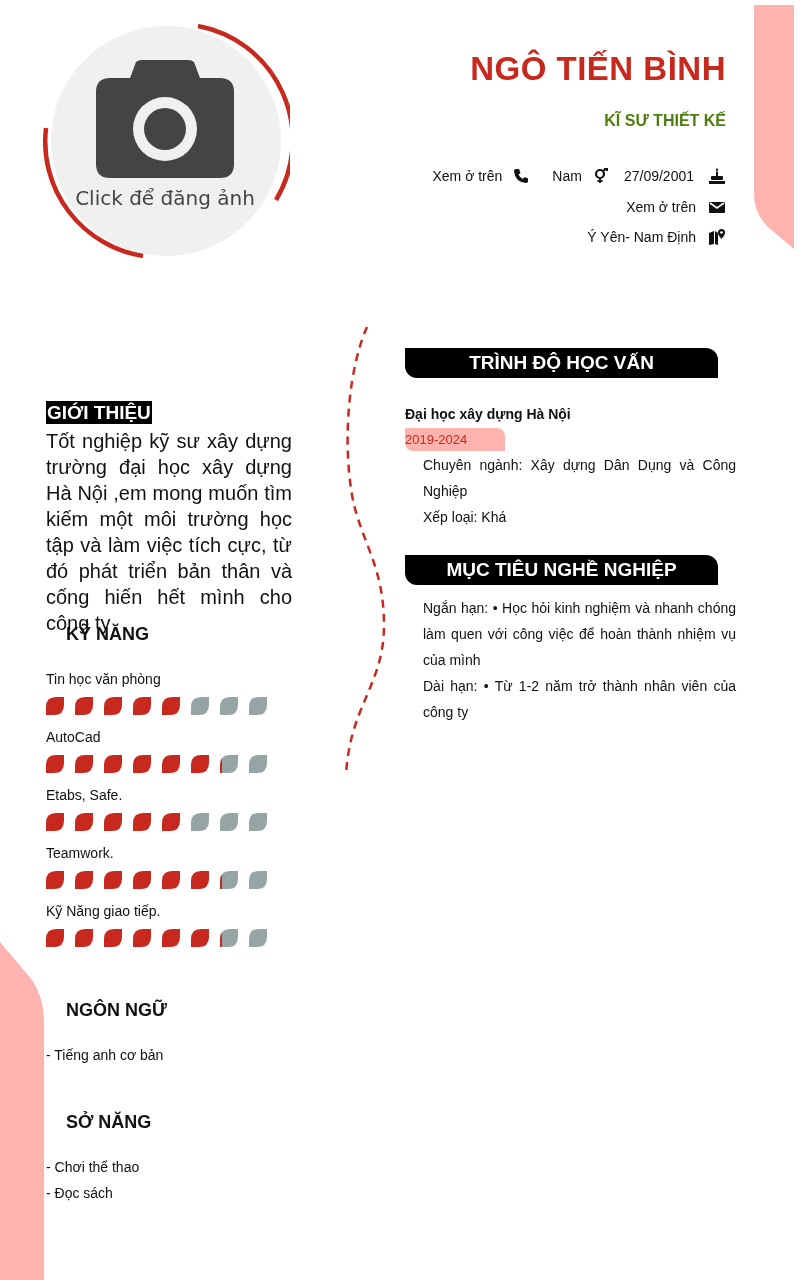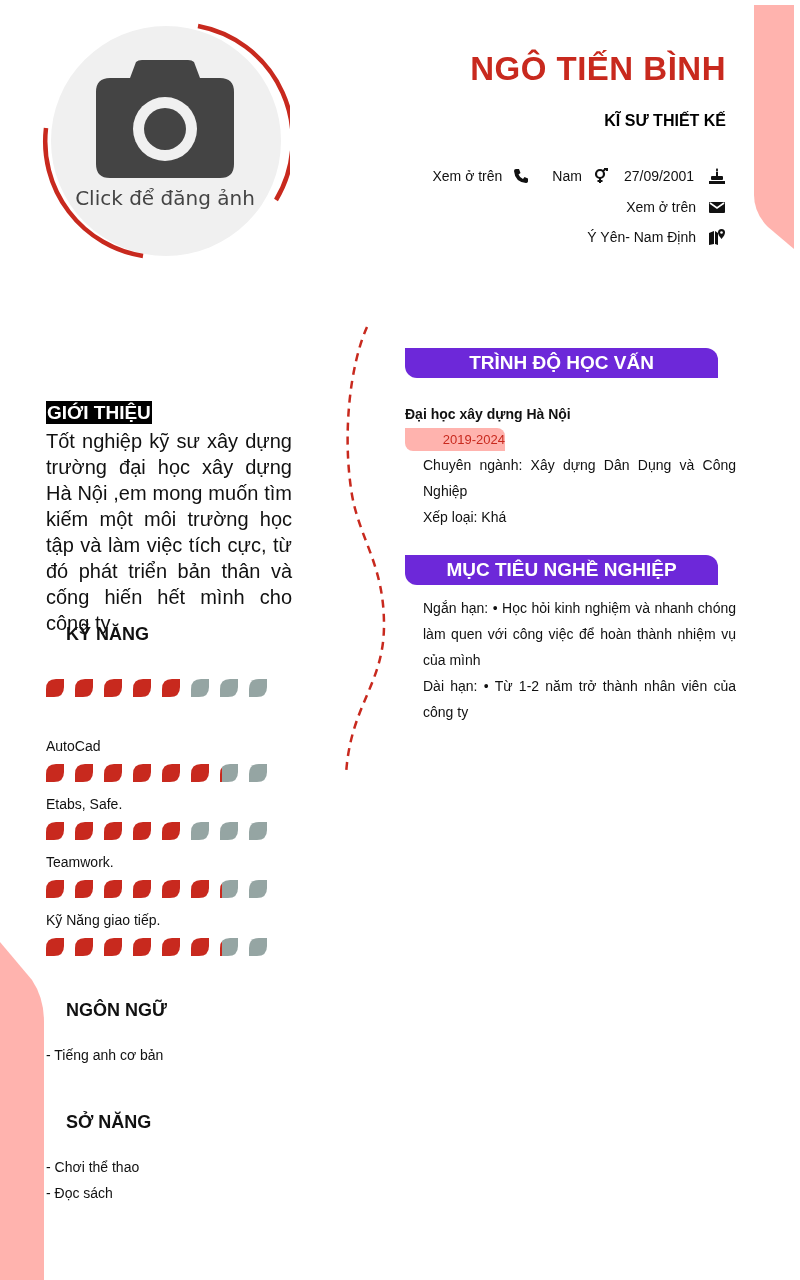--- a/index.html
+++ b/index.html
@@ -24,21 +24,21 @@
   .avatar-label {
     position: absolute; left: 51px; top: 186px; width: 228px; text-align: center;
     font-family: "DejaVu Sans", sans-serif; font-size: 20px; color: #444;
   }
 
   .name {
     position: absolute; right: 74px; top: 50px; font-size: 33px; font-weight: bold;
     color: #c8291e; letter-spacing: 0.5px;
   }
   .job-title {
-    position: absolute; right: 74px; top: 112px; font-size: 16px; font-weight: bold; color: #000000; margin-left: 39px;
+    position: absolute; right: 74px; top: 112px; font-size: 16px; font-weight: bold; color: #4d7c0f; margin-left: 39px;
   }
   .contact-row {
     position: absolute; right: 74px; display: flex; align-items: center; font-size: 14px; color: #111;
   }
   .contact-row .ci { width: 18px; height: 16px; margin-left: 10px; display: inline-block; }
   .contact-row .gap { width: 22px; }
   .row1 { top: 168px; } .row2 { top: 199px; } .row3 { top: 229px; }
 
   .divider-curve { position: absolute; left: 340px; top: 325px; width: 50px; height: 452px; }
 
@@ -56,28 +56,28 @@
   }
   .skills { position: absolute; left: 46px; top: 670px; width: 240px; }
   .skill { height: 58px; }
   .skill-name { font-size: 14px; color: #111; line-height: 18px; }
   .leaves { display: flex; margin-top: 9px; }
   .leaf { width: 18px; height: 18px; margin-right: 11px; }
 
   .lang-item, .hobby-item { position: absolute; left: 46px; font-size: 14px; color: #111; }
 
   .banner {
-    position: absolute; left: 405px; width: 313px; height: 30px; background: #6d28d9;
+    position: absolute; left: 405px; width: 313px; height: 30px; background: #000000;
     border-radius: 0 12px 0 12px; color: #fff; font-size: 19px; font-weight: bold;
     text-align: center; line-height: 30px;
   }
   .edu-school { position: absolute; left: 405px; top: 406px; font-size: 14px; font-weight: bold; }
   .edu-years {
     position: absolute; left: 405px; top: 428px; width: 100px; height: 23px; background: #ffb3ae;
-    border-radius: 0 8px 0 8px; color: #c8291e; font-size: 13px; text-align: right; line-height: 23px;
+    border-radius: 0 8px 0 8px; color: #c8291e; font-size: 13px; text-align: left; line-height: 23px;
   }
   .body-text {
     position: absolute; left: 405px; width: 313px; font-size: 14px; line-height: 26px;
     text-align: justify; color: #111; margin-left: 18px;
   }
   .copyright {
     position: absolute; left: 636px; top: 1328px; font-family: "Liberation Mono", monospace;
     font-size: 14px; color: #b5b5b5;
   }
 </style>
@@ -143,20 +143,21 @@
 <svg class="divider-curve" viewBox="0 0 50 452">
   <path d="M27 2 C 10 40, 2 110, 12 170 C 20 215, 44 240, 44 300 C 44 360, 10 380, 6 450" fill="none" stroke="#c8291e" stroke-width="2.5" stroke-dasharray="8 6"></path>
 </svg>
 
 <div class="intro-title">GIỚI THIỆU</div>
 <div class="intro-text">Tốt nghiệp kỹ sư xây dựng trường đại học xây dựng Hà Nội ,em mong muốn tìm kiếm một môi trường học tập và làm việc tích cực, từ đó phát triển bản thân và cống hiến hết mình cho công ty</div>
 
 <div class="section-h" style="top:624px">KỸ NĂNG</div>
 <div class="skills" id="skills">
   <div class="skill">
+    <div class="skill-name">Tin học văn phòng</div>
     <div class="leaves">
         <svg class="leaf" viewBox="0 0 18 18">
         <defs>
             <linearGradient id="g0_0" x1="0" x2="1" y1="0" y2="0">
           <stop offset="100%" stop-color="#c8291e"></stop>
               <stop offset="100%" stop-color="#95a5a3"></stop>
         </linearGradient>
           </defs>
         <path d="M0 18 L0 10 Q0 0 10 0 L18 0 L18 8 Q18 18 8 18 Z" fill="url(#g0_0)"></path>
       </svg>

